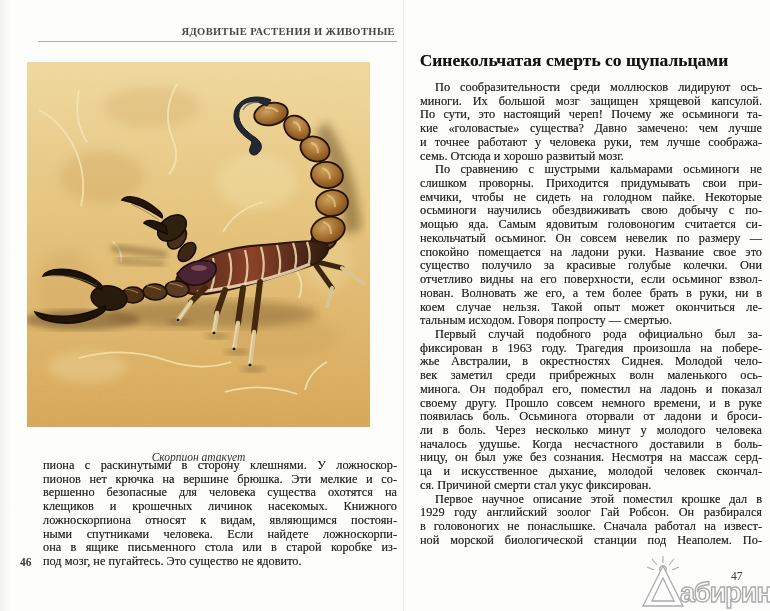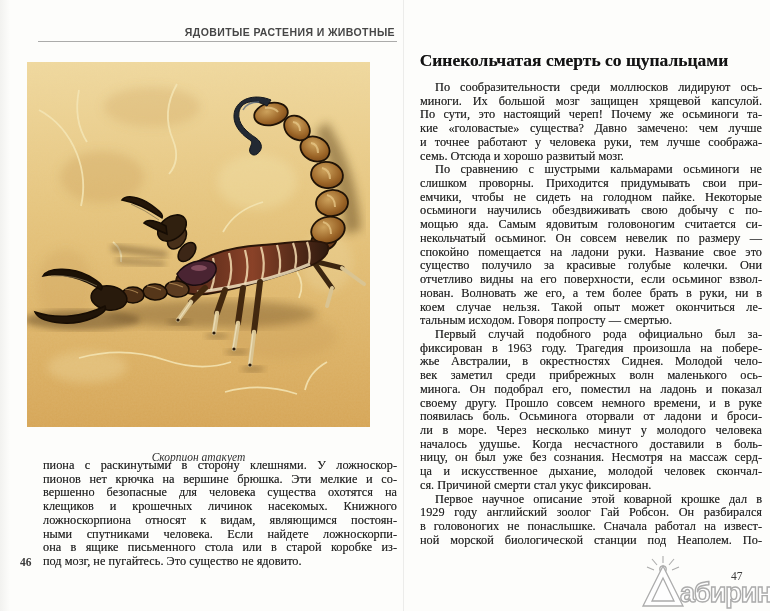--- a/index.html
+++ b/index.html
@@ -6,21 +6,21 @@
   body{
     width:770px;height:611px;position:relative;overflow:hidden;
     background:#fdfdfb;
     font-family:"Liberation Serif", serif;
     color:#262626;
   }
   .abs{position:absolute;}
   
   .running-head{
     left:38px;top:26px;width:357px;text-align:right;
-    font-family:Liberation Sans, sans-serif;
+    font-family:Liberation Serif, serif;
     font-size:10.5px;font-weight:bold;letter-spacing:.4px;color:#464646;
   }
   .head-rule{left:38px;top:41px;width:359px;height:1px;background:#8f8f8f;opacity:.75;}
   .illustration{left:27px;top:62px;width:343px;height:365px;}
   .caption{
     left:27px;top:431px;width:343px;text-align:center;
     font-style:italic;font-size:11.5px;color:#2e2e2e;margin-top:20px;
   }
   
   .textcol{font-size:12.3px;line-height:13.72px;color:#272727;
@@ -255,28 +255,28 @@
       <div class="tline tline-last">тальным исходом. Говоря попросту — смертью.</div>
     </div>
     <div class="para indent">
       <div class="tline">Первый случай подобного рода официально был за-</div>
       <div class="tline">фиксирован в 1963 году. Трагедия произошла на побере-</div>
       <div class="tline">жье Австралии, в окрестностях Сиднея. Молодой чело-</div>
       <div class="tline">век заметил среди прибрежных волн маленького ось-</div>
       <div class="tline">минога. Он подобрал его, поместил на ладонь и показал</div>
       <div class="tline">своему другу. Прошло совсем немного времени, и в руке</div>
       <div class="tline">появилась боль. Осьминога оторвали от ладони и броси-</div>
-      <div class="tline">ли в море. Через несколько минут у молодого человека</div>
+      <div class="tline">ли в боль. Через несколько минут у молодого человека</div>
       <div class="tline">началось удушье. Когда несчастного доставили в боль-</div>
       <div class="tline">ницу, он был уже без сознания. Несмотря на массаж серд-</div>
       <div class="tline">ца и искусственное дыхание, молодой человек скончал-</div>
       <div class="tline tline-last">ся. Причиной смерти стал укус фиксирован.</div>
     </div>
     <div class="para indent">
-      <div class="tline">Первое научное описание этой коварной крошке дал в</div>
+      <div class="tline">Первое научное описание этой поместил крошке дал в</div>
       <div class="tline">1929 году английский зоолог Гай Робсон. Он разбирался</div>
       <div class="tline">в головоногих не понаслышке. Сначала работал на извест-</div>
       <div class="tline">ной морской биологической станции под Неаполем. По-</div>
     </div>
   </div>
 <div class="abs pagenum pn-right">47</div>
 
 <svg class="abs watermark" width="137" height="56" viewBox="0 0 137 56">
   <g stroke="#a3a3a3" fill="#ffffff" stroke-width="1.3">
     <g stroke-width="1.1">

